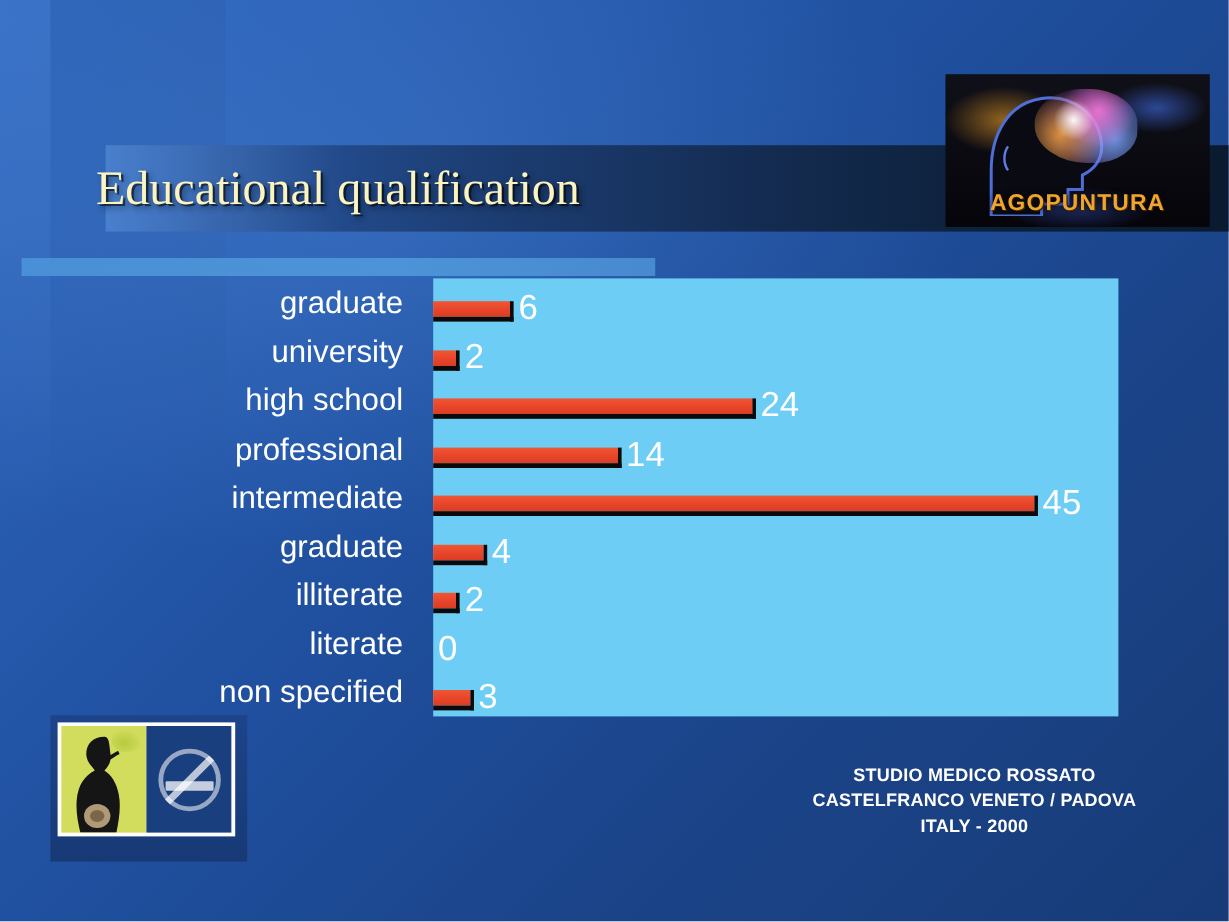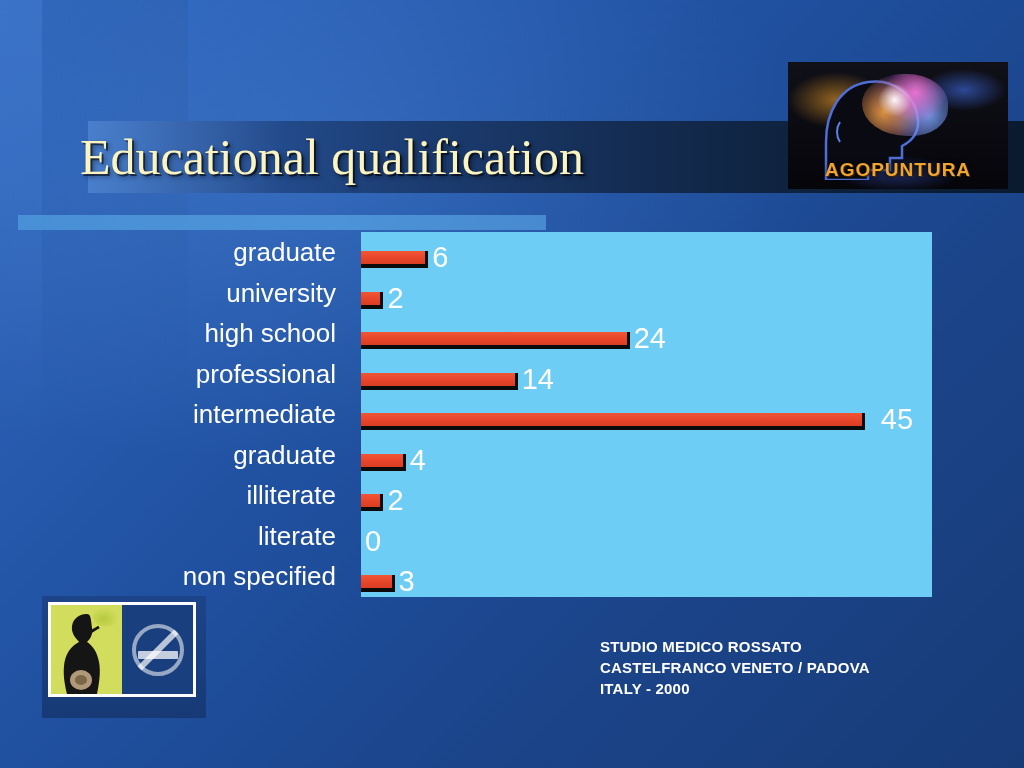--- a/index.html
+++ b/index.html
@@ -61,21 +61,21 @@
     width: 200px;
     height: 72px;
     background: linear-gradient(90deg, rgba(120,170,235,0.40), rgba(120,170,235,0.0));
   }
   .title-text {
     position: absolute;
     left: 80px;
     top: 128px;
     width: 700px;
     font-family: "Liberation Serif", "DejaVu Serif", serif;
-    font-size: 50px;
+    font-size: 40px;
     line-height: 58px;
     color: #fbf4c0;
     text-shadow: 2px 2px 0 rgba(0,0,0,0.55), 3px 3px 5px rgba(0,0,0,0.45);
     white-space: nowrap;
     letter-spacing: 0px;
   }
 
   .title-underline {
     position: absolute;
     left: 18px;
@@ -278,20 +278,21 @@
     background: rgba(255,255,255,0.75);
     border-radius: 1px;
   }
 
   
   .credit {
     position: absolute;
     left: 600px;
     top: 636px;
     width: 424px;
+    text-align: center;
     color: #ffffff;
     font-family: "Liberation Sans", sans-serif;
     font-size: 15px;
     font-weight: bold;
     line-height: 21px;
     letter-spacing: 0.2px;
   }
 </style>
 </head>
 <body>
@@ -343,21 +344,21 @@
     <div class="bar-row">
       <div class="bar" style="width: 268.706px;"></div>
       <div class="bar-value" style="left: 272.706px;">24</div>
     </div>
     <div class="bar-row">
       <div class="bar" style="width: 156.745px;"></div>
       <div class="bar-value" style="left: 160.745px;">14</div>
     </div>
     <div class="bar-row">
       <div class="bar" style="width: 503.824px;"></div>
-      <div class="bar-value" style="left: 507.824px; margin-left: 12px;">45</div>
+      <div class="bar-value" style="left: 507.824px;">45</div>
     </div>
     <div class="bar-row">
       <div class="bar" style="width: 44.7843px;"></div>
       <div class="bar-value" style="left: 48.7843px;">4</div>
     </div>
     <div class="bar-row">
       <div class="bar" style="width: 22.3922px;"></div>
       <div class="bar-value" style="left: 26.3922px;">2</div>
     </div>
     <div class="bar-row">

